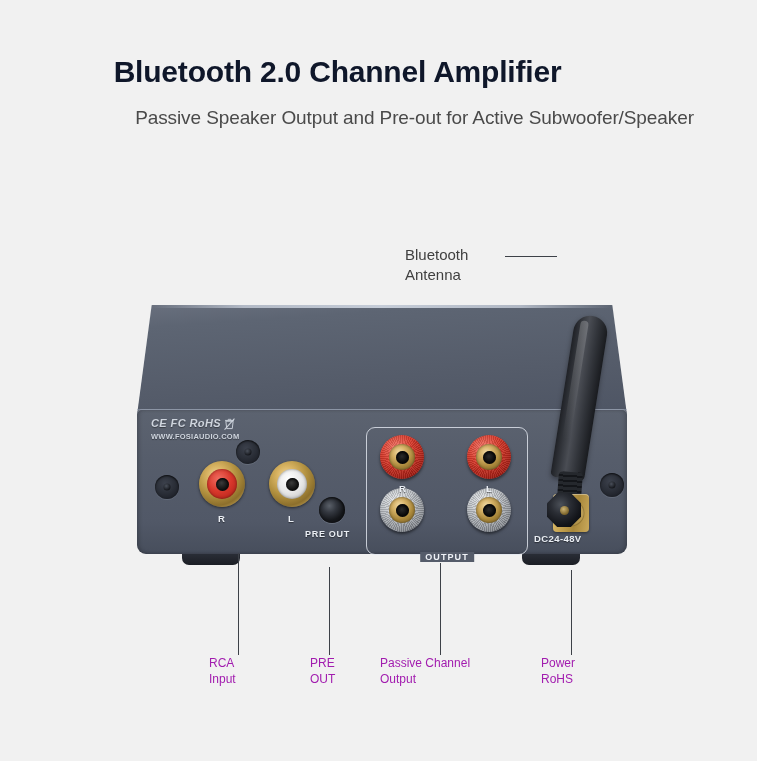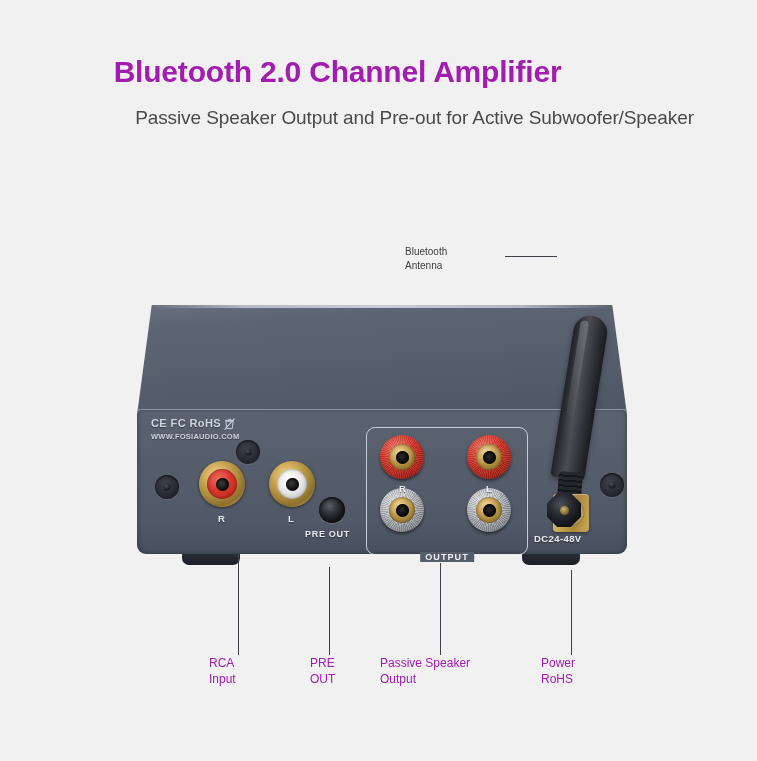--- a/index.html
+++ b/index.html
@@ -9,21 +9,21 @@
     font-family:"Liberation Sans", sans-serif;
     overflow:hidden;
     position:relative;
   }
   .stage{position:relative;width:757px;height:761px;}
 
   
   .title{
     position:absolute;left:0;top:55px;width:675px;
     text-align:center;
-    font-size:30px;font-weight:bold;color:#a21caf;
+    font-size:30px;font-weight:bold;color:#0f172a;
     letter-spacing:-0.2px;
   }
   .subtitle{
     position:absolute;left:0;top:107px;width:757px;
     text-align:center;
     font-size:19px;color:#4a4a4a;font-weight:400;
     letter-spacing:-0.1px;
     padding-left:36px;
   }
 
@@ -61,21 +61,21 @@
   }
   .foot.l{left:45px;}
   .foot.r{left:385px;}
 
   
   .cert{
     position:absolute;left:14px;top:8px;
     color:#cfd5de;line-height:1.25;
     text-shadow:0 1px 1px rgba(0,0,0,.4);
   }
-  .cert-row{font-size:11px;font-weight:bold;letter-spacing:.4px;display:flex;align-items:center;gap:3px;}
+  .cert-row{font-size:11px;font-weight:bold;letter-spacing:.4px;display:flex;align-items:center;gap:3px;font-style:italic;}
   .cert-url{font-size:7.5px;font-weight:bold;letter-spacing:.25px;margin-top:1px;}
   .weee{display:inline-block;width:11px;height:12px;position:relative;}
   .weee svg{display:block;}
 
   
   .screw{
     position:absolute;width:24px;height:24px;border-radius:50%;
     background:radial-gradient(circle at 42% 36%, #3c414c 0%, #2a2e37 48%, #1e2129 76%, #33373f 100%);
     box-shadow:inset 0 1px 2px rgba(0,0,0,.75), 0 1px 0 rgba(160,168,182,.22);
   }
@@ -231,21 +231,21 @@
 
   
   .lead{position:absolute;background:#3d4148;}
   .lead.v{width:1.4px;}
   .lead.h{height:1.4px;}
 
   .callout{
     position:absolute;color:#a21caf;font-size:12px;line-height:1.35;
     white-space:pre-line;font-weight:400;
   }
-  .callout.bt{font-size:10px;color:#3f3f3f;}
+  .callout.bt{font-size:15px;color:#3f3f3f;}
 </style>
 </head>
 <body>
 
 <div class="stage">
 
   <div class="title">Bluetooth 2.0 Channel Amplifier</div>
   <div class="subtitle">Passive Speaker Output and Pre-out for Active Subwoofer/Speaker</div>
 
   <div class="amp">
@@ -337,20 +337,20 @@
 
   <div class="lead v" style="left:238px;top:553px;height:102px;"></div>
   <div class="callout" style="left:209px;top:655px;">RCA
 Input</div>
 
   <div class="lead v" style="left:329px;top:567px;height:88px;"></div>
   <div class="callout" style="left:310px;top:655px;">PRE
 OUT</div>
 
   <div class="lead v" style="left:440px;top:563px;height:92px;"></div>
-  <div class="callout" style="left:380px;top:655px;">Passive Speaker
+  <div class="callout" style="left:380px;top:655px;">Passive Channel
 Output</div>
 
   <div class="lead v" style="left:571px;top:570px;height:85px;"></div>
   <div class="callout" style="left:541px;top:655px;">Power
 RoHS</div>
 
 </div>
 
 </body></html>

